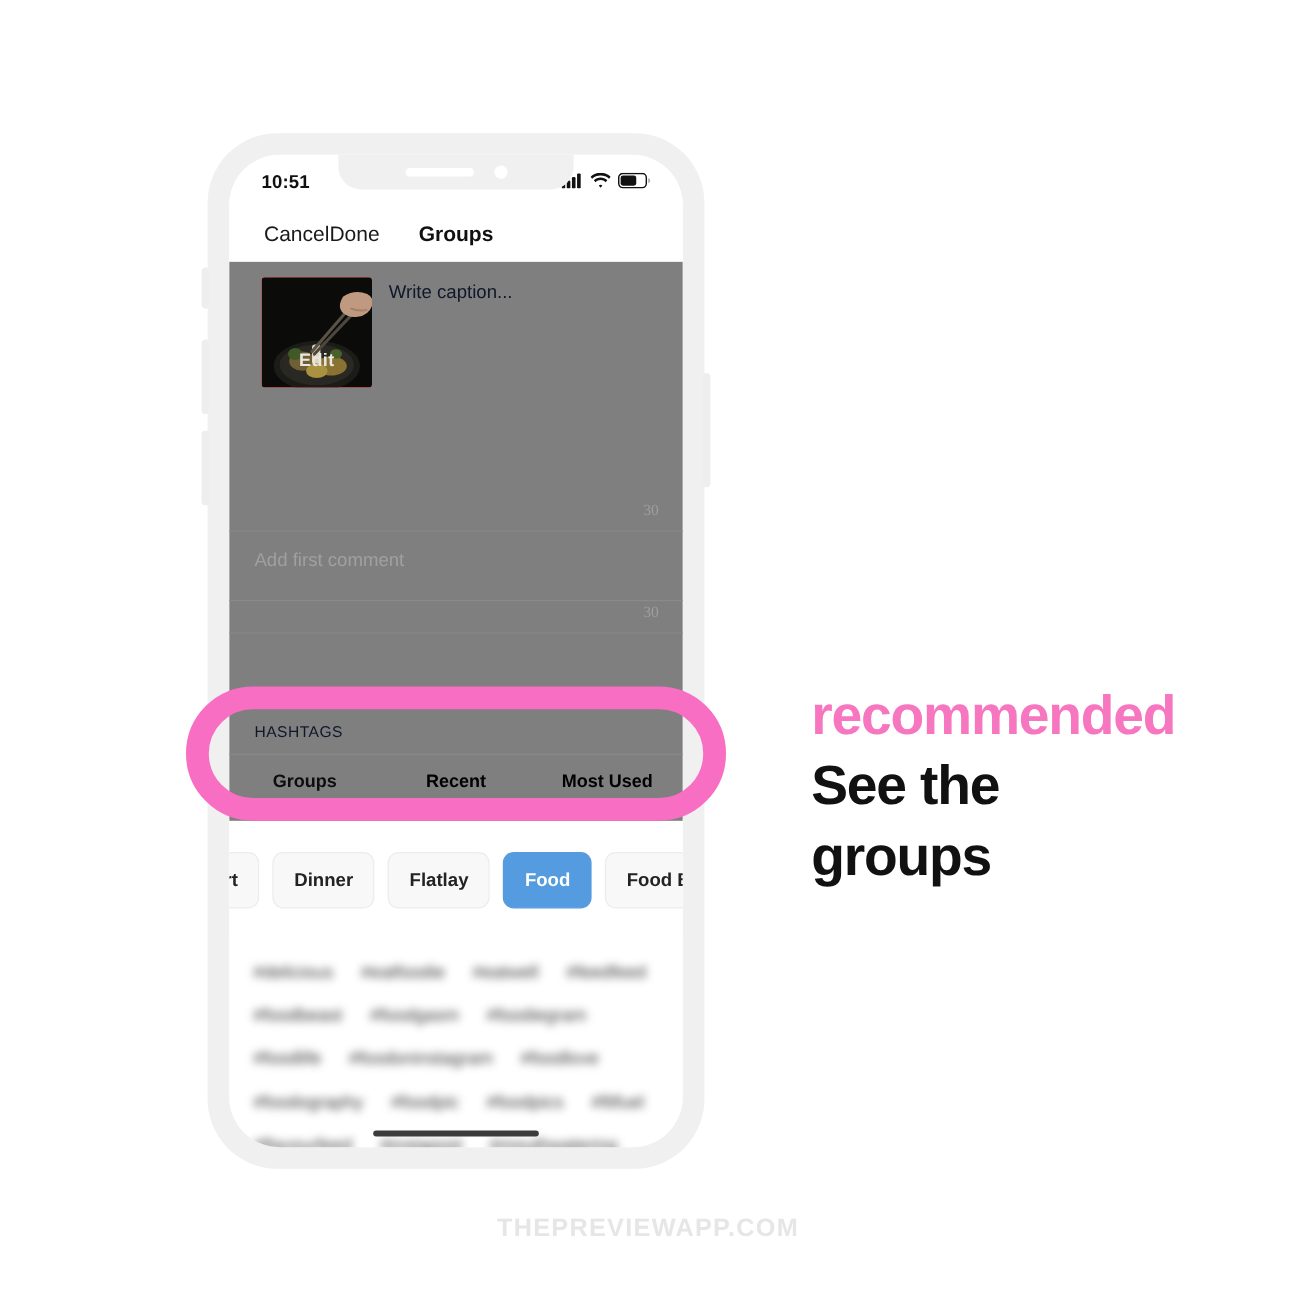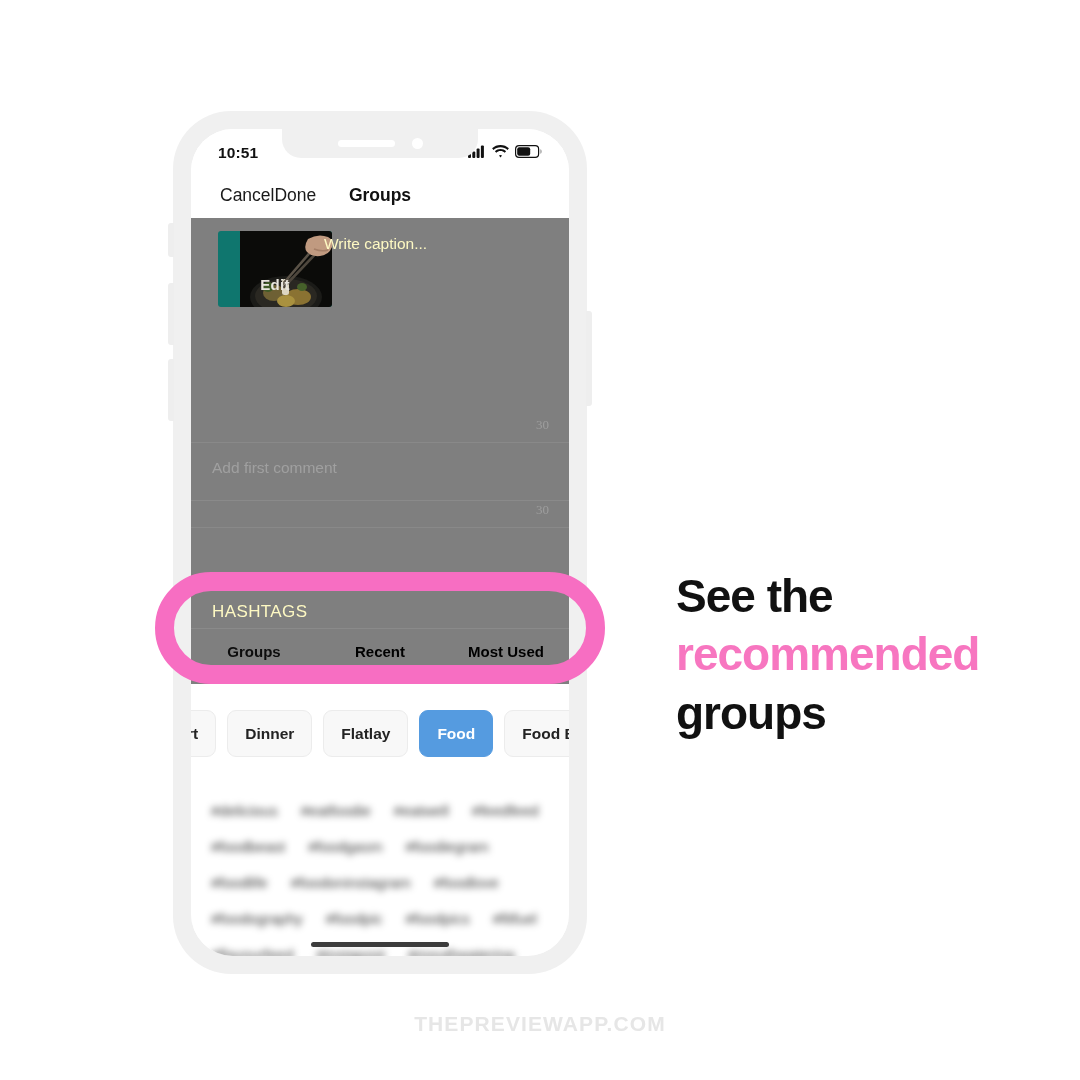--- a/index.html
+++ b/index.html
@@ -139,43 +139,42 @@
   }
   #caption-row {
     position: relative;
     height: 198px;
   }
   #post-thumb {
     position: absolute;
     left: 27px;
     top: 13px;
     width: 92px;
-    height: 76px;
+    height: 92px;
     border-radius: 3px;
     overflow: hidden;
-    background: #0f766e;
-    padding-left: 22px;
+    background: #ef4444;
   }
   #post-thumb svg { display:block; width:100%; height:100%; }
   #edit-label {
     position: absolute;
     left: 0; right: 0;
     bottom: 14px;
     text-align: center;
     font-size: 15px;
     font-weight: bold;
     color: #e9e6df;
     letter-spacing: 0.3px;
   }
   #caption-placeholder {
     position: absolute;
     left: 133px;
     top: 17px;
     font-size: 15.5px;
-    color: #fef9c3;
+    color: #0f172a;
   }
   .counter-row {
     height: 26px;
     position: relative;
     border-bottom: 1px solid #898989;
   }
   .counter-num {
     position: absolute;
     right: 20px;
     top: 1px;
@@ -192,22 +191,22 @@
     position: absolute;
     left: 21px;
     top: 16px;
     font-size: 15.5px;
     color: #a0a0a0;
   }
   #hashtags-label {
     position: absolute;
     left: 21px;
     top: 384px;
-    font-size: 17px;
-    color: #fef9c3;
+    font-size: 13px;
+    color: #0f172a;
     letter-spacing: 0.4px;
   }
   #tab-row {
     position: absolute;
     left: 0; right: 0;
     top: 410px;
     height: 44px;
     display: flex;
     align-items: center;
     border-top: 1px solid #8a8a8a;
@@ -461,18 +460,18 @@
 
     </div>
 
     <div id="home-indicator"></div>
   </div>
 </div>
 
 <div id="highlight-ring"></div>
 
 <div id="headline">
+  <div id="headline-line2">recommended</div>
   <div>See the</div>
-  <div id="headline-line2">recommended</div>
   <div>groups</div>
 </div>
 
 <div id="watermark">THEPREVIEWAPP.COM</div>
 
 </body></html>

